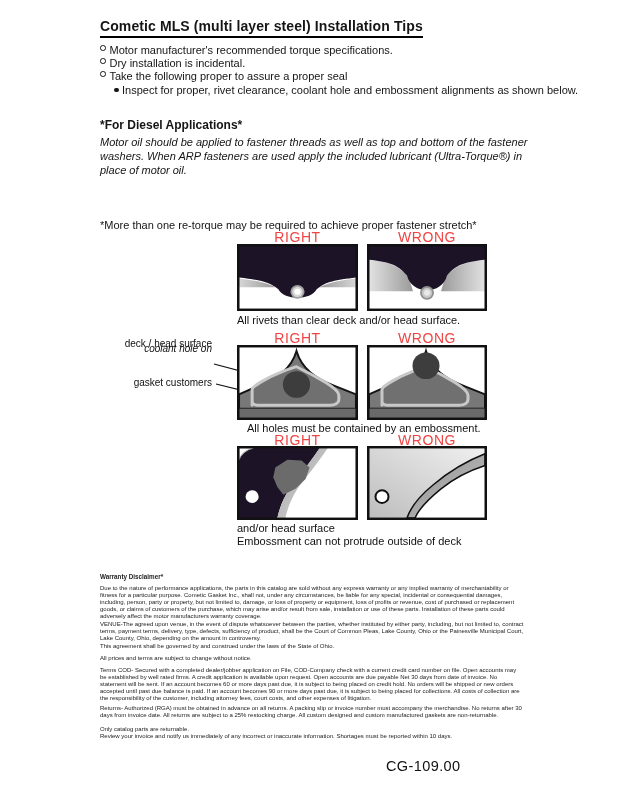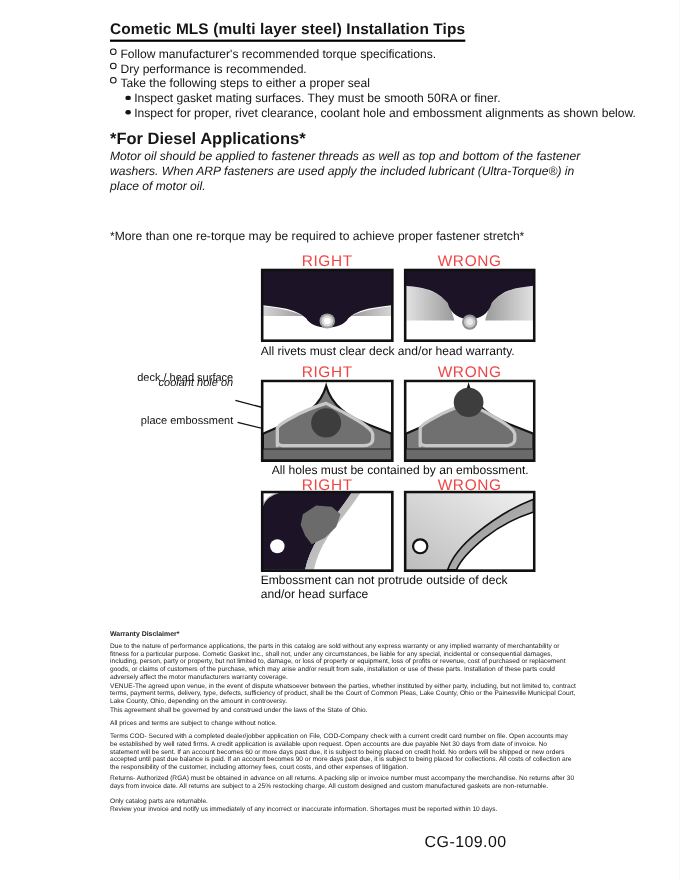--- a/index.html
+++ b/index.html
@@ -16,45 +16,44 @@
   .b-row{white-space:nowrap;}
   .b-sub{padding-left:14px;}
   .mark-o{
     display:inline-block;width:3.5px;height:3.5px;border:1px solid #151515;border-radius:50%;
     margin-right:4px;vertical-align:3.5px;
   }
   .mark-f{
     display:inline-block;width:4.5px;height:4.5px;background:#151515;border-radius:50%;
     margin-right:3.5px;vertical-align:1.5px;
   }
-  .diesel-h{left:100px;top:118px;font-size:15px;font-weight:bold;}
+  .diesel-h{left:100px;top:118px;font-size:12px;font-weight:bold;}
   .para{left:100px;width:442px;font-size:11px;line-height:14px;}
   .p1{top:135px;font-style:italic;}
   .p2{top:171px;}
-  .p3{top:208px;width:460px;}
+  .p3{top:218px;width:460px;}
   .rw-label{font-size:14px;letter-spacing:.6px;text-align:center;width:121px;color:#ef4444;}
   .dbox{display:block;}
   .caption{font-size:11px;line-height:12.5px;color:#101010;}
   .side-label{left:96px;width:116px;text-align:right;font-size:10px;line-height:11px;color:#101010;}
   .warr{left:100px;width:424px;font-size:6px;line-height:7.1px;color:#222;}
   .warr-h{font-weight:bold;font-size:6.3px;}
   .footer-code{left:386px;top:758px;font-size:14.5px;letter-spacing:.4px;color:#111;}
 </style>
 </head>
 <body>
 
 <div class="page">
 
   <div class="abs title">Cometic MLS (multi layer steel) Installation Tips</div>
 
   <div class="abs bullets">
-    <div class="b-row"><span class="mark-o"></span><span>Follow manufacturer's recommended torque specifications.</span></div>
-    <div class="b-row"><span class="mark-o"></span><span>Dry performance is recommended.</span></div>
-    <div class="b-row"><span class="mark-o"></span><span>Take the following steps to either a proper seal</span></div>
-    <div class="b-row b-sub"><span class="mark-f"></span><span>Inspect gasket mating surfaces.  They must be smooth 50RA or finer.</span></div>
+    <div class="b-row"><span class="mark-o"></span><span>Motor manufacturer's recommended torque specifications.</span></div>
+    <div class="b-row"><span class="mark-o"></span><span>Dry installation is incidental.</span></div>
+    <div class="b-row"><span class="mark-o"></span><span>Take the following proper to assure a proper seal</span></div>
     <div class="b-row b-sub"><span class="mark-f"></span><span>Inspect for proper, rivet clearance, coolant hole and embossment alignments as shown below.</span></div>
   </div>
 
   <div class="abs diesel-h">*For Diesel Applications*</div>
   <div class="abs para p1">Motor oil should be applied to fastener threads as well as top and bottom of the fastener washers. When ARP fasteners are used apply the included lubricant (Ultra-Torque®) in place of motor oil.</div>
   <div class="abs para p3">*More than one re-torque may be required to achieve proper fastener stretch*</div>
 
   <div class="abs rw-label" style="left:237px;top:229px;">RIGHT</div>
   <div class="abs rw-label" style="left:367px;top:229px;width:120px;">WRONG</div>
 
@@ -93,28 +92,28 @@
     <rect x="1.5" y="1.5" width="117" height="65" fill="#ffffff"></rect>
     <path d="M2,16 C20,18 31,21 41,33 C43.5,39 45,44 46,48 L2,48 Z" fill="url(#dkL2)"></path>
     <path d="M118,16 C100,18 89,21 79,33 C76.5,39 75,44 74,48 L118,48 Z" fill="url(#dkR2)"></path>
     <path d="M2,2 L118,2 L118,16 C100,18 90,20 80,32 C75,52 45,52 40,32 C30,20 20,18 2,16 Z" fill="#1c1326"></path>
     <circle cx="60" cy="49.5" r="7" fill="#8f8f8f"></circle>
     <circle cx="60" cy="49.5" r="5.2" fill="#c9c9c9"></circle>
     <circle cx="60" cy="49.5" r="3" fill="#e9e9e9"></circle>
     <rect x="1.25" y="1.25" width="117.5" height="65.5" fill="none" stroke="#111111" stroke-width="2.5"></rect>
   </svg>
 
-  <div class="abs caption" style="left:237px;top:314px;">All rivets must clear deck and/or head warranty.</div>
+  <div class="abs caption" style="left:237px;top:314px;">All rivets than clear deck and/or head surface.</div>
 
   <div class="abs rw-label" style="left:237px;top:330px;">RIGHT</div>
   <div class="abs rw-label" style="left:367px;top:330px;width:120px;">WRONG</div>
 
   <div class="abs side-label" style="top:343px;font-style:italic;">coolant hole on</div>
   <div class="abs side-label" style="top:338px;">deck / head surface</div>
-  <div class="abs side-label" style="top:377px;">place embossment</div>
+  <div class="abs side-label" style="top:377px;">gasket customers</div>
 
   <svg class="abs" style="left:212px;top:340px;" width="100" height="70" viewBox="0 0 100 70">
     <line x1="2" y1="24" x2="82" y2="45" stroke="#111" stroke-width="1.2"></line>
     <line x1="4" y1="44" x2="57" y2="57" stroke="#111" stroke-width="1.2"></line>
   </svg>
 
   <svg class="abs dbox" style="left:237px;top:345px;" width="121" height="75" viewBox="0 0 120 76" preserveAspectRatio="none">
     <rect x="1.5" y="1.5" width="117" height="73" fill="#ffffff"></rect>
     <path d="M2,50 L20,42 C40,34 54,24 59,6 C64,24 78,34 98,42 L118,50 L118,74 L2,74 Z" fill="#787878" stroke="#151515" stroke-width="2"></path>
     <rect x="2" y="64" width="116" height="10" fill="#6a6a6a"></rect>
@@ -167,22 +166,22 @@
         </linearGradient>
     </defs>
     <rect x="1.5" y="1.5" width="117" height="73" fill="#ffffff"></rect>
     <path d="M2,2 L118,2 L118,16 C100,22 86,30 72,42 C58,54 48,64 44,74 L2,74 Z" fill="url(#band2)"></path>
     <path d="M118,8 L118,20 C100,26 86,34 74,44 C62,54 52,64 48,74 L40,74 C44,62 54,50 66,40 C80,28 98,16 118,8 Z" fill="url(#str2)" stroke="#111" stroke-width="1.5"></path>
     <circle cx="15" cy="52" r="6.5" fill="#ffffff" stroke="#111" stroke-width="2"></circle>
     <rect x="1.25" y="1.25" width="117.5" height="73.5" fill="none" stroke="#111111" stroke-width="2.5"></rect>
   </svg>
 
   <div class="abs caption" style="left:237px;top:522px;width:300px;">
+    <div>and/or head surface</div>
     <div>Embossment can not protrude outside of deck</div>
-    <div>and/or head surface</div>
   </div>
 
   <div class="abs warr warr-h" style="top:573px;">Warranty Disclaimer*</div>
   <div class="abs warr" style="top:585px;">Due to the nature of performance applications, the parts in this catalog are sold without any express warranty or any implied warranty of merchantability or fitness for a particular purpose.  Cometic Gasket Inc., shall not, under any circumstances, be liable for any special, incidental or consequential damages, including, person, party or property, but not limited to, damage, or loss of property or equipment, loss of profits or revenue, cost of purchased or replacement goods, or claims of customers of the purchase, which may arise and/or result from sale, installation or use of these parts.  Installation of these parts could adversely affect the motor manufacturers warranty coverage.</div>
   <div class="abs warr" style="top:621px;">VENUE-The agreed upon venue, in the event of dispute whatsoever between the parties, whether instituted by either party, including, but not limited to, contract terms, payment terms, delivery, type, defects, sufficiency of product, shall be the Court of Common Pleas, Lake County, Ohio or the Painesville Municipal Court, Lake County, Ohio, depending on the amount in controversy.</div>
   <div class="abs warr" style="top:643px;">This agreement shall be governed by and construed under the laws of the State of Ohio.</div>
   <div class="abs warr" style="top:655px;">All prices and terms are subject to change without notice.</div>
   <div class="abs warr" style="top:667px;">Terms COD- Secured with a completed dealer/jobber application on File, COD-Company check with a current credit card number on file.  Open accounts may be established by well rated firms.  A credit application is available upon request.  Open accounts are due payable Net 30 days from date of invoice.  No statement will be sent.  If an account becomes 60 or more days past due, it is subject to being placed on credit hold.  No orders will be shipped or new orders accepted until past due balance is paid.  If an account becomes 90 or more days past due, it is subject to being placed for collections.  All costs of collection are the responsibility of the customer, including attorney fees, court costs, and other expenses of litigation.</div>
   <div class="abs warr" style="top:705px;">Returns- Authorized (RGA) must be obtained in advance on all returns.  A packing slip or invoice number must accompany the merchandise.  No returns after 30 days from invoice date.  All returns are subject to a 25% restocking charge.  All custom designed and custom manufactured gaskets are non-returnable.</div>
   <div class="abs warr" style="top:726px;">Only catalog parts are returnable.</div>

